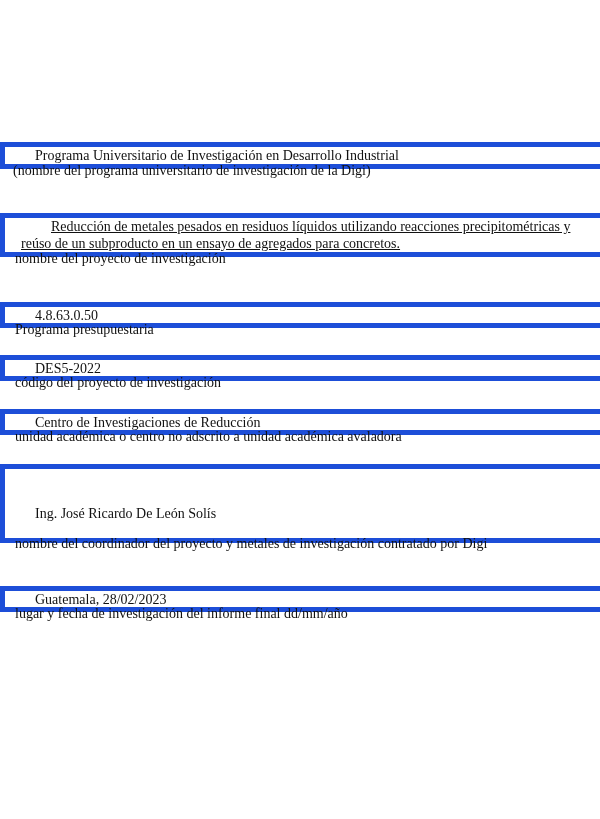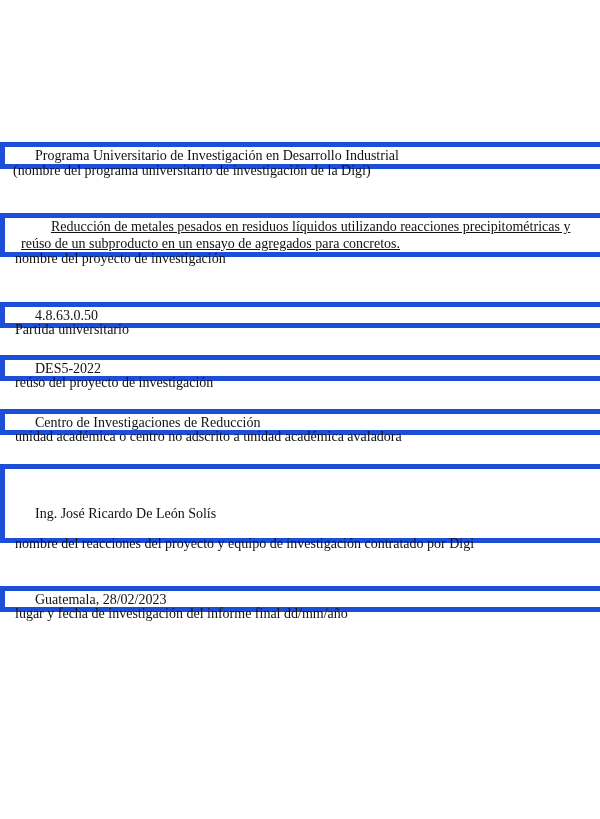--- a/index.html
+++ b/index.html
@@ -51,33 +51,33 @@
 <div class="label" id="l1">(nombre del programa universitario de investigación de la Digi)</div>
 
 <div class="box" id="b2">
   <span class="val ind">Reducción de metales pesados en residuos líquidos utilizando reacciones precipitométricas y reúso de un subproducto en un ensayo de agregados para concretos.</span>
 </div>
 <div class="label" id="l2">nombre del proyecto de investigación</div>
 
 <div class="box" id="b3">
   <span class="val ind">4.8.63.0.50</span>
 </div>
-<div class="label" id="l3">Partida universitario</div>
+<div class="label" id="l3">Programa presupuestaria</div>
 
 <div class="box" id="b4">
   <span class="val ind">DES5-2022</span>
 </div>
-<div class="label" id="l4">reúso del proyecto de investigación</div>
+<div class="label" id="l4">código del proyecto de investigación</div>
 
 <div class="box" id="b5">
   <span class="val ind">Centro de Investigaciones de Reducción</span>
 </div>
 <div class="label" id="l5">unidad académica o centro no adscrito a unidad académica avaladora</div>
 
 <div class="box" id="b6">
   <span class="val">Ing. José Ricardo De León Solís</span>
 </div>
-<div class="label" id="l6">nombre del reacciones del proyecto y equipo de investigación contratado por Digi</div>
+<div class="label" id="l6">nombre del coordinador del proyecto y metales de investigación contratado por Digi</div>
 
 <div class="box" id="b7">
   <span class="val ind">Guatemala, 28/02/2023</span>
 </div>
 <div class="label" id="l7">lugar y fecha de investigación del informe final dd/mm/año</div>
 
 </body></html>

